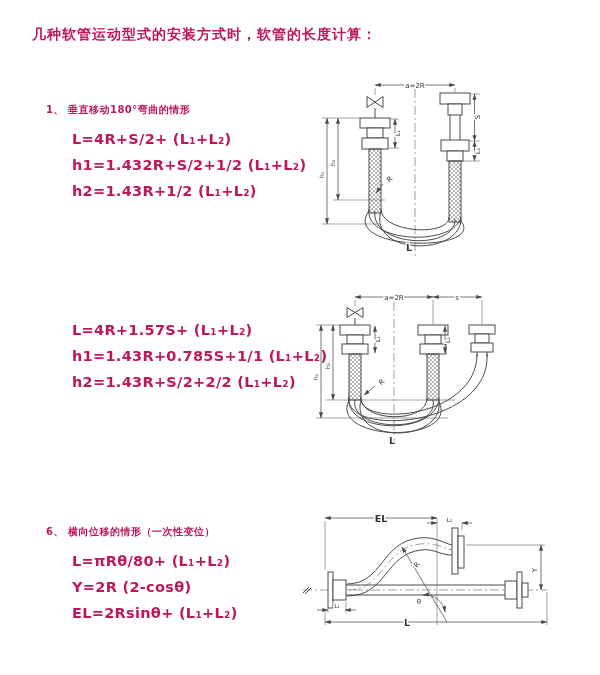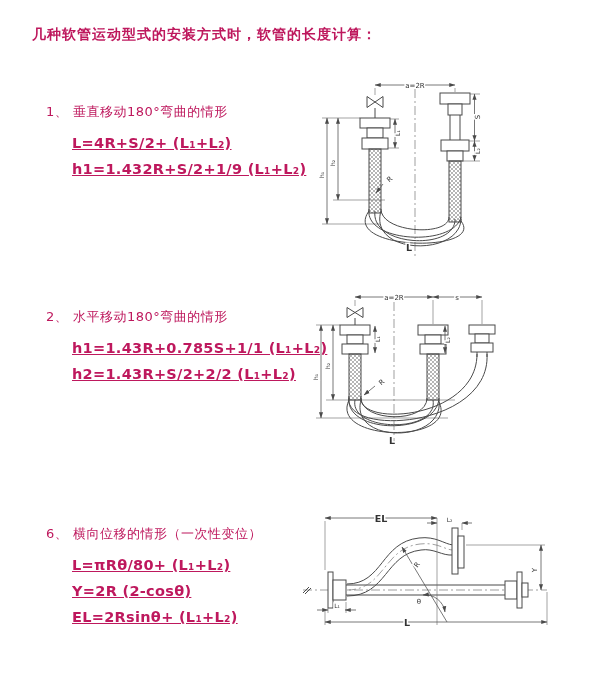--- a/index.html
+++ b/index.html
@@ -1,21 +1,21 @@
 <!DOCTYPE html>
 <html><head>
 <meta charset="utf-8">
 <style>
   html,body{margin:0;padding:0;background:#e8e8e8;}
   #page{position:relative;width:600px;height:675px;background:#ffffff;overflow:hidden;
         font-family:"DejaVu Sans","Liberation Sans",sans-serif;color:#be185d;}
   .title{position:absolute;left:32px;top:26px;font-size:14px;font-weight:bold;letter-spacing:1px;}
   .section{position:absolute;left:46px;}
-  .sec-head{font-size:13px;font-weight:normal;letter-spacing:0.5px;white-space:nowrap;}
-  .formulas{margin:9px 0 0 26px;text-decoration:underline;}
+  .sec-head{font-size:10px;font-weight:bold;letter-spacing:0.5px;white-space:nowrap;}
+  .formulas{margin:9px 0 0 26px;}
   .formula{font-size:14.5px;font-weight:bold;line-height:26px;white-space:nowrap;letter-spacing:0.3px;}
   svg{position:absolute;}
   .draw{stroke:#4a4a4a;stroke-width:1;fill:none;}
   .drawf{stroke:#4a4a4a;stroke-width:1;fill:#ffffff;}
   .braid{stroke:#4a4a4a;stroke-width:1;fill:url(#braid);}
   .dim{stroke:#555;stroke-width:0.8;fill:none;}
   .ext{stroke:#666;stroke-width:0.6;fill:none;}
   .cl{stroke:#777;stroke-width:0.7;fill:none;stroke-dasharray:9 3 2 3;}
   .dl{font-family:"DejaVu Sans","Liberation Sans",sans-serif;font-size:7px;fill:#333;text-anchor:middle;}
   .dls{font-size:6px;}
@@ -37,27 +37,28 @@
       </pattern>
     </defs>
   </svg>
 
   <div class="title">几种软管运动型式的安装方式时，软管的长度计算：</div>
 
   <div class="section" style="top:103px;">
     <div class="sec-head">1、 垂直移动180°弯曲的情形</div>
     <div class="formulas">
       <div class="formula">L=4R+S/2+ (L₁+L₂)</div>
-      <div class="formula">h1=1.432R+S/2+1/9 (L₁+L₂)</div>
+      <div class="formula">h1=1.432R+S/2+1/2 (L₁+L₂)</div>
+      <div class="formula">h2=1.43R+1/2 (L₁+L₂)</div>
     </div>
   </div>
 
   <div class="section" style="top:308px;">
-    <div class="sec-head">2、 水平移动180°弯曲的情形</div>
     <div class="formulas">
+      <div class="formula">L=4R+1.57S+ (L₁+L₂)</div>
       <div class="formula">h1=1.43R+0.785S+1/1 (L₁+L₂)</div>
       <div class="formula">h2=1.43R+S/2+2/2 (L₁+L₂)</div>
     </div>
   </div>
 
   <div class="section" style="top:525px;">
     <div class="sec-head">6、 横向位移的情形（一次性变位）</div>
     <div class="formulas">
       <div class="formula">L=πRθ/80+ (L₁+L₂)</div>
       <div class="formula">Y=2R (2-cosθ)</div>

